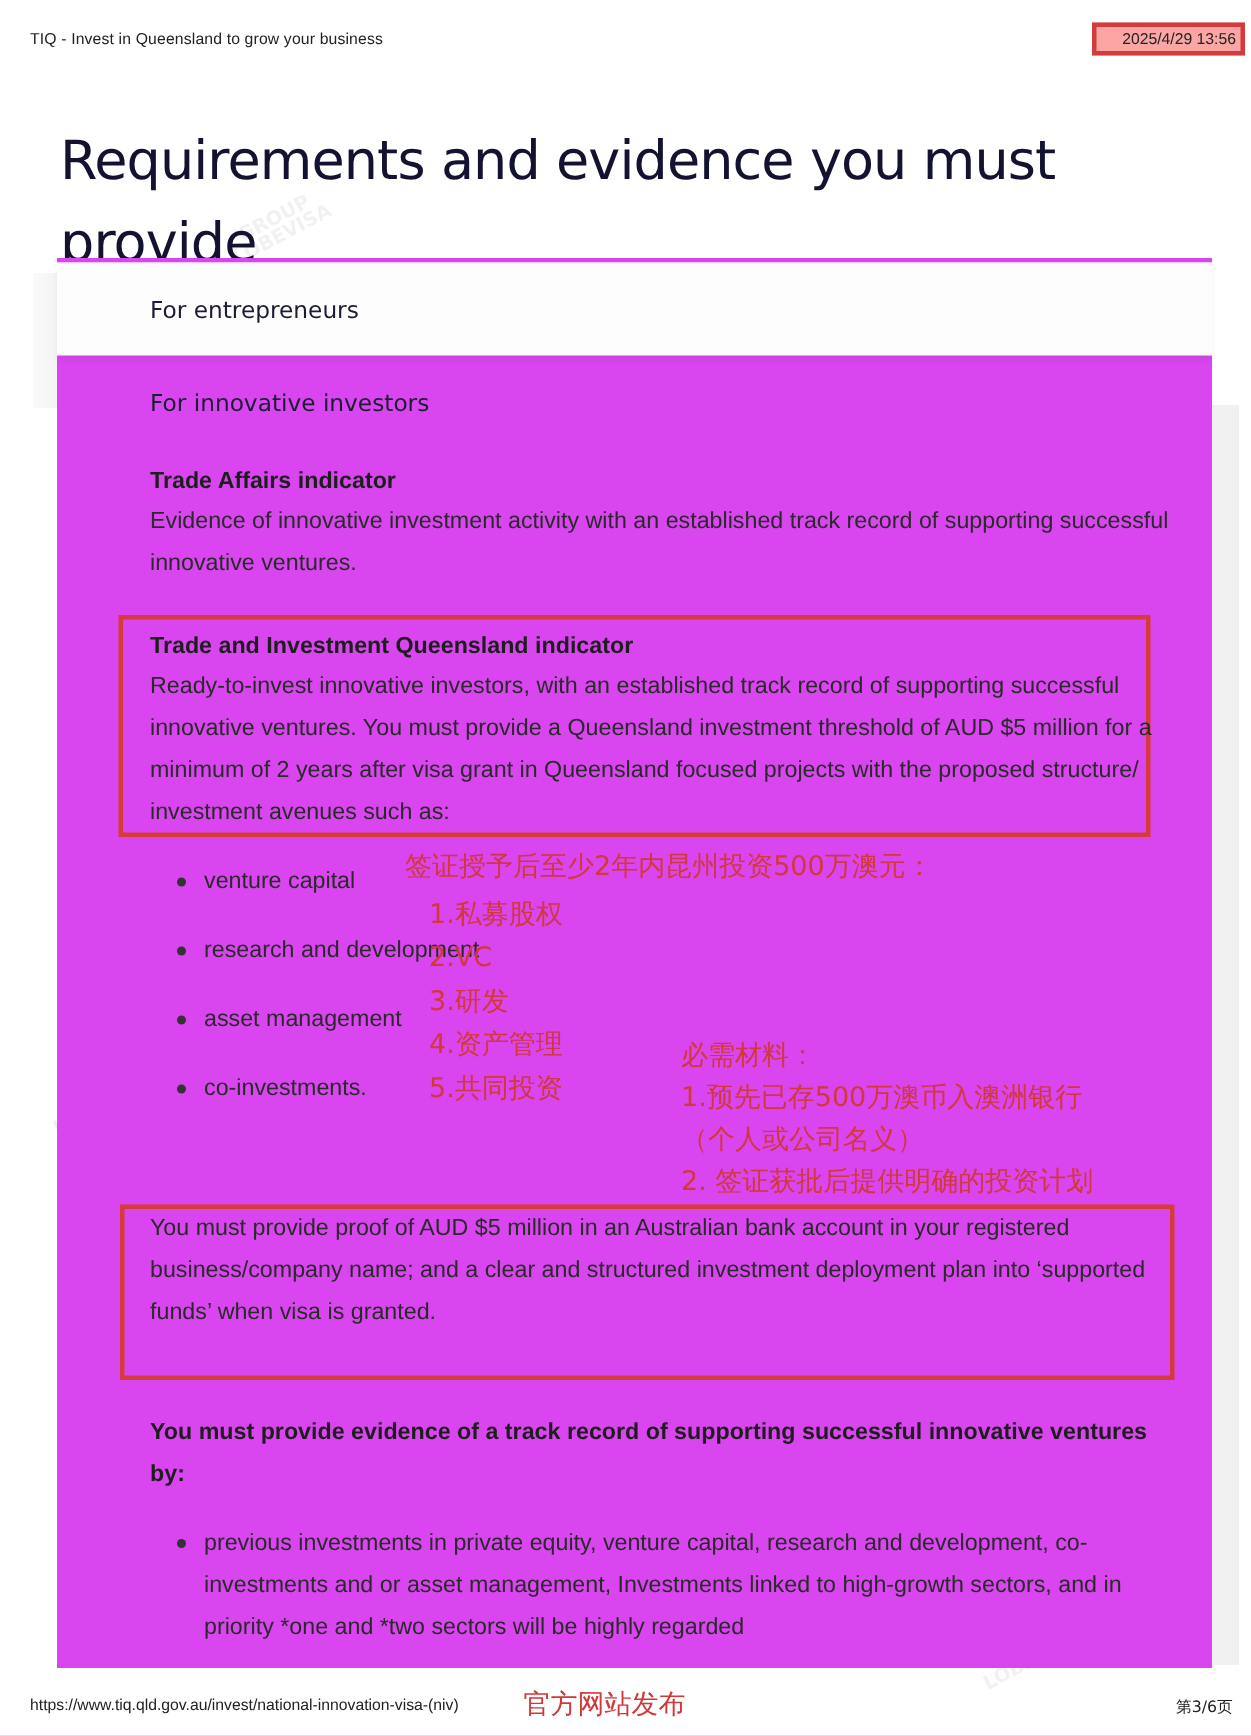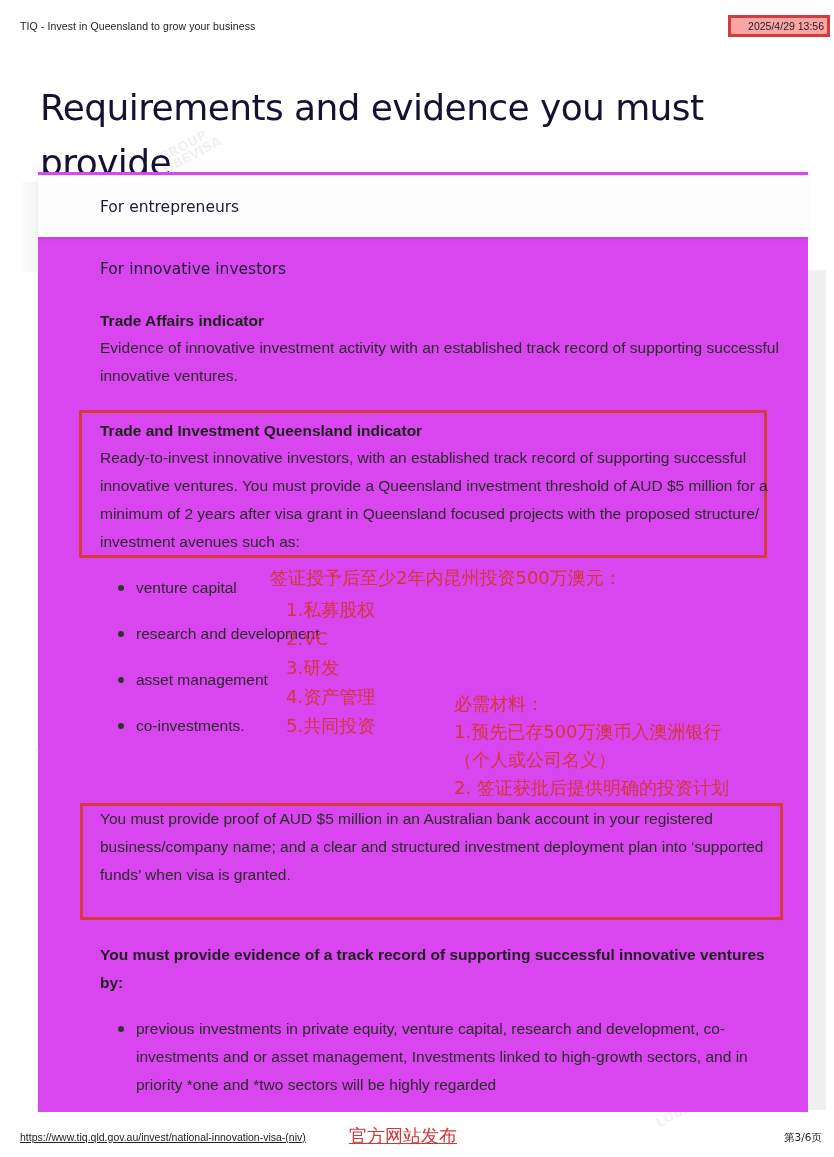--- a/index.html
+++ b/index.html
@@ -77,22 +77,22 @@
       border-radius: 50%; background: #333;
     }
 
     .annot { position: absolute; color: #d0383a; font-family: "DejaVu Sans", sans-serif; font-size: 18px; line-height: 24px; white-space: nowrap; }
     .annot-heading { left: 270px; top: 566px; }
     .annot-list { left: 286px; top: 595px; }
     .annot-list div { height: 29px; line-height: 29px; }
     .annot-materials { left: 454px; top: 690px; }
     .annot-materials div { height: 28px; line-height: 28px; }
 
-    .footer-url { position: absolute; left: 20px; top: 1131px; font-size: 10.5px; color: #222; text-decoration: underline; }
-    .footer-note { position: absolute; left: 349px; top: 1124px; font-family: "DejaVu Sans", sans-serif; font-size: 18px; color: #d0383a; text-decoration: underline; }
+    .footer-url { position: absolute; left: 20px; top: 1131px; font-size: 10.5px; color: #222; }
+    .footer-note { position: absolute; left: 349px; top: 1124px; font-family: "DejaVu Sans", sans-serif; font-size: 18px; color: #d0383a; }
     .footer-page { position: absolute; left: 784px; top: 1131px; font-family: "DejaVu Sans", sans-serif; font-size: 10.5px; color: #222; }
 
     .watermark {
       position: absolute; font-family: "DejaVu Sans", sans-serif; font-size: 13px; font-weight: bold;
       color: rgba(150,150,150,0.13); transform: rotate(-28deg); white-space: nowrap; pointer-events: none;
       line-height: 12px; text-align: center;
     }
   </style>
 </head>
 <body>

